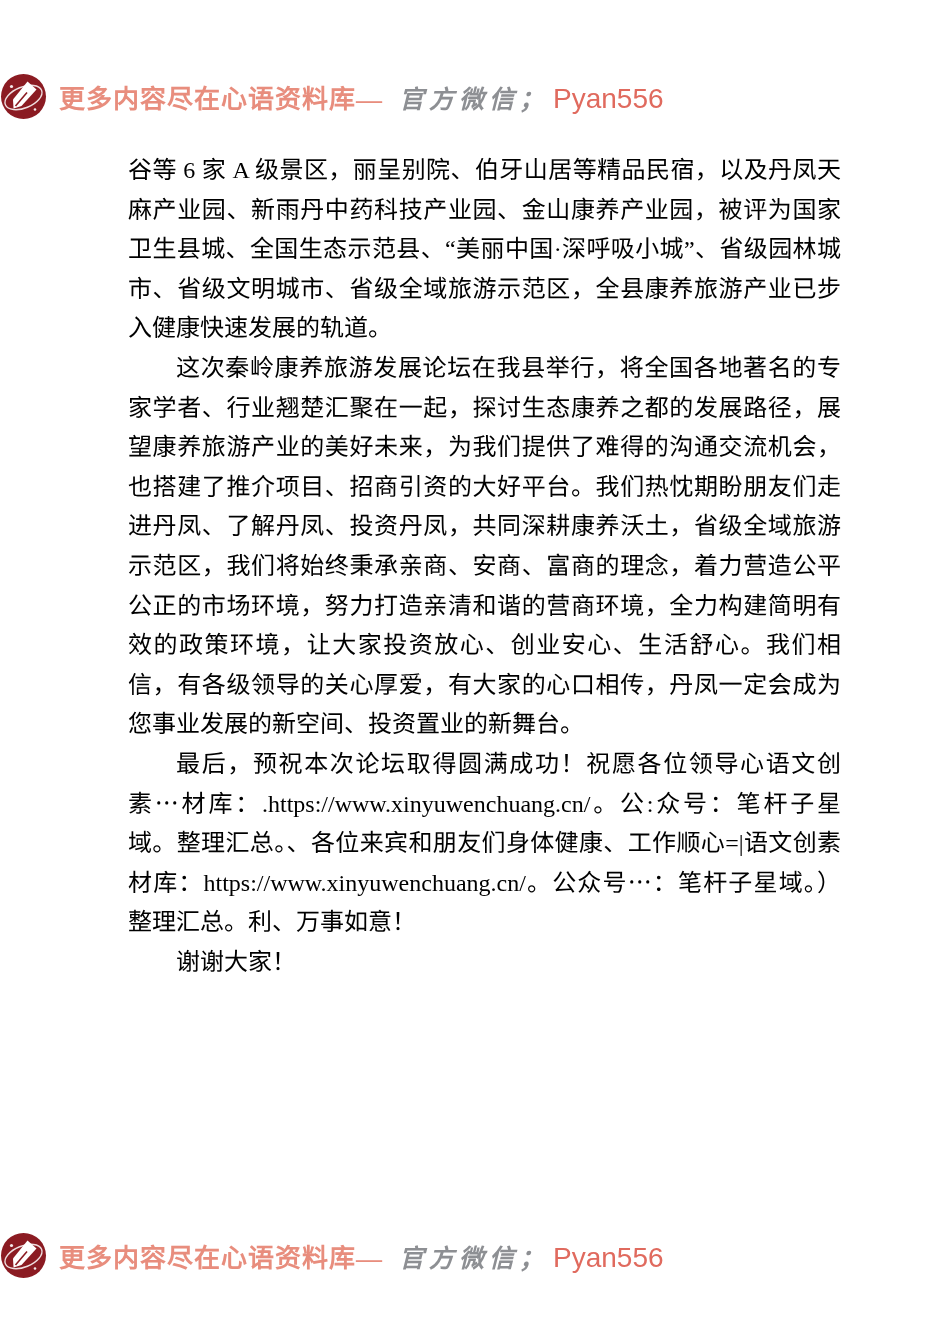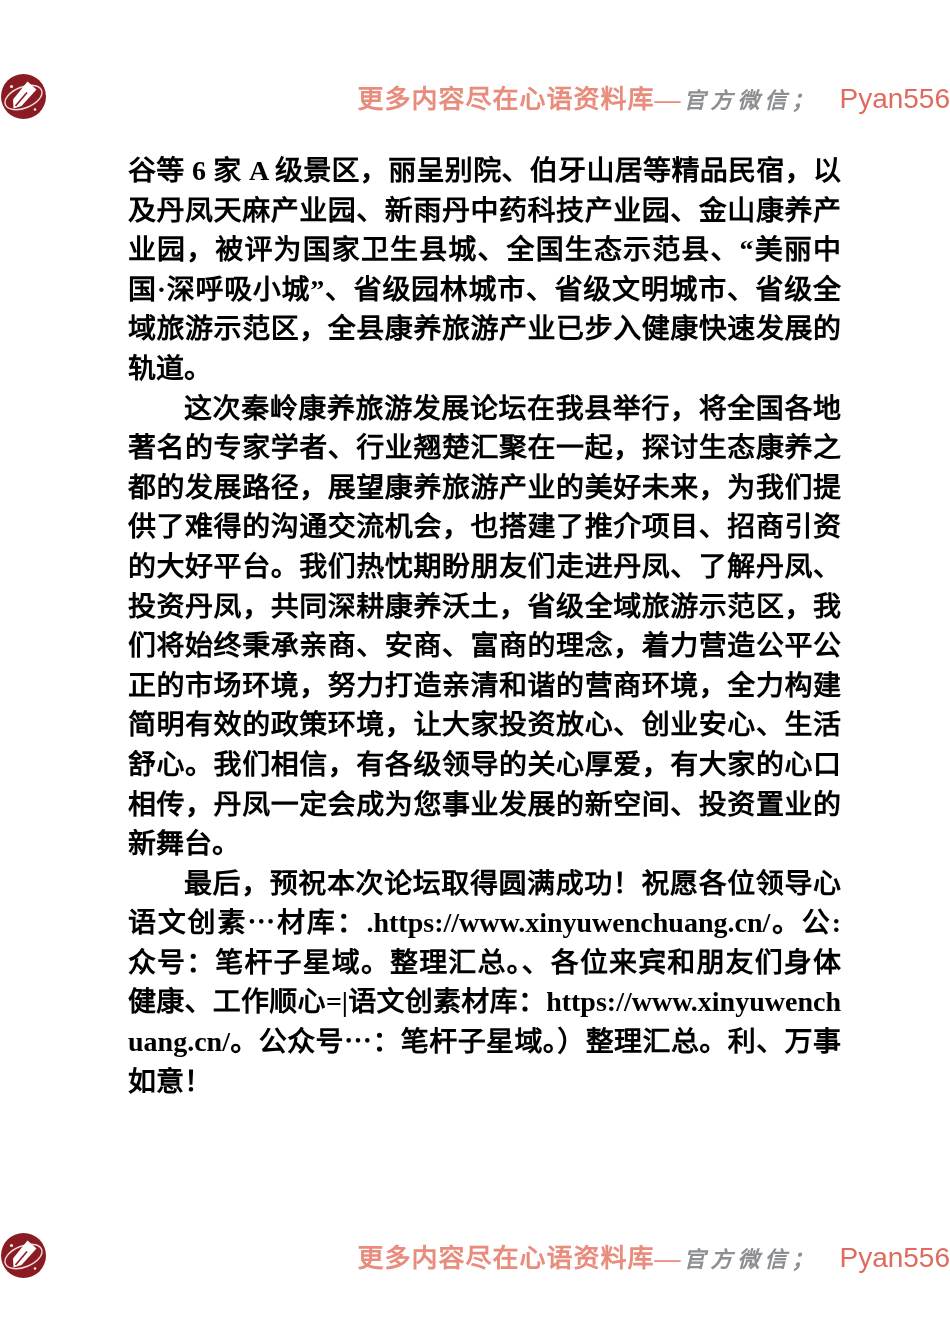--- a/index.html
+++ b/index.html
@@ -12,21 +12,21 @@
     overflow: hidden;
   }
 
   
   .watermark {
     position: absolute;
     left: 0;
     width: 950px;
     height: 56px;
     display: flex;
-    justify-content: space-between;
+    justify-content: flex-start;
     align-items: center;
     user-select: none;
   }
   .wm-top    { top: 68px; }
   .wm-bottom { top: 1227px; }
   .wm-logo {
     width: 47px;
     height: 47px;
     margin-right: 12px;
     flex: 0 0 auto;
@@ -35,46 +35,45 @@
   .wm-text { white-space: nowrap; display: inline-flex; align-items: baseline; }
   .wm-slogan {
     color: #e88d7d;
     font-size: 26px;
     font-weight: bold;
     font-family: "Liberation Serif", "DejaVu Serif", serif;
     letter-spacing: 1px;
   }
   .wm-label {
     color: #8d8f93;
-    font-size: 22px;
+    font-size: 25px;
     font-weight: bold;
     font-style: italic;
     font-family: "DejaVu Serif", "Liberation Serif", serif;
     letter-spacing: 5px;
-    margin-left: 2px;
+    margin-left: 16px;
   }
   .wm-id {
     color: #e06a5e;
     font-size: 28px;
     font-family: "Liberation Sans", "DejaVu Sans", sans-serif;
-    margin-left: 21px;
+    margin-left: 4px;
   }
 
   
   .doc {
     position: absolute;
     left: 128px;
     top: 151px;
     width: 713px;
     color: #000000;
-    font-size: 28px;
+    font-size: 24px;
     line-height: 39.6px;
     text-align: justify;
     text-justify: inter-ideograph;
-    font-weight: bold;
   }
   .doc p {
     margin: 0;
     word-break: break-all;
     overflow-wrap: anywhere;
   }
   .doc p.indent { text-indent: 2em; }
 </style>
 </head>
 <body>
@@ -94,20 +93,21 @@
       <span class="wm-slogan">更多内容尽在心语资料库—</span>
       <span class="wm-label">官方微信；</span>
       <span class="wm-id">Pyan556</span>
     </span>
 </div>
 
 <main class="doc">
   <p>谷等 6 家 A 级景区，丽呈别院、伯牙山居等精品民宿，以及丹凤天麻产业园、新雨丹中药科技产业园、金山康养产业园，被评为国家卫生县城、全国生态示范县、“美丽中国·深呼吸小城”、省级园林城市、省级文明城市、省级全域旅游示范区，全县康养旅游产业已步入健康快速发展的轨道。</p>
   <p class="indent">这次秦岭康养旅游发展论坛在我县举行，将全国各地著名的专家学者、行业翘楚汇聚在一起，探讨生态康养之都的发展路径，展望康养旅游产业的美好未来，为我们提供了难得的沟通交流机会，也搭建了推介项目、招商引资的大好平台。我们热忱期盼朋友们走进丹凤、了解丹凤、投资丹凤，共同深耕康养沃土，省级全域旅游示范区，我们将始终秉承亲商、安商、富商的理念，着力营造公平公正的市场环境，努力打造亲清和谐的营商环境，全力构建简明有效的政策环境，让大家投资放心、创业安心、生活舒心。我们相信，有各级领导的关心厚爱，有大家的心口相传，丹凤一定会成为您事业发展的新空间、投资置业的新舞台。</p>
   <p class="indent">最后，预祝本次论坛取得圆满成功！祝愿各位领导心语文创素⋯材库：.https://www.xinyuwenchuang.cn/。公:众号：笔杆子星域。整理汇总。、各位来宾和朋友们身体健康、工作顺心=|语文创素材库：https://www.xinyuwenchuang.cn/。公众号⋯：笔杆子星域。）整理汇总。利、万事如意！</p>
+  <p class="indent">谢谢大家！</p>
 </main>
 
 <div class="watermark wm-bottom">
   <span class="wm-logo">
     <svg width="47" height="47" viewBox="0 0 47 47" xmlns="http://www.w3.org/2000/svg">
       <circle cx="23.5" cy="23.5" r="22.5" fill="#8b1b22"></circle>
       <ellipse cx="23.5" cy="24.5" rx="19.5" ry="10.5" fill="none" stroke="#ffffff" stroke-width="1.4" opacity="0.85" transform="rotate(-22 23.5 24.5)"></ellipse>
       <path d="M27.5 8.5 L36.5 16.5 L21.5 33 L13.5 35.5 L13 26.5 Z" fill="#ffffff"></path>
       <path d="M15.5 33 L27 19.5" stroke="#8b1b22" stroke-width="1.6" fill="none"></path>
       <circle cx="11.5" cy="13.5" r="1.6" fill="#ffffff" opacity="0.9"></circle>

